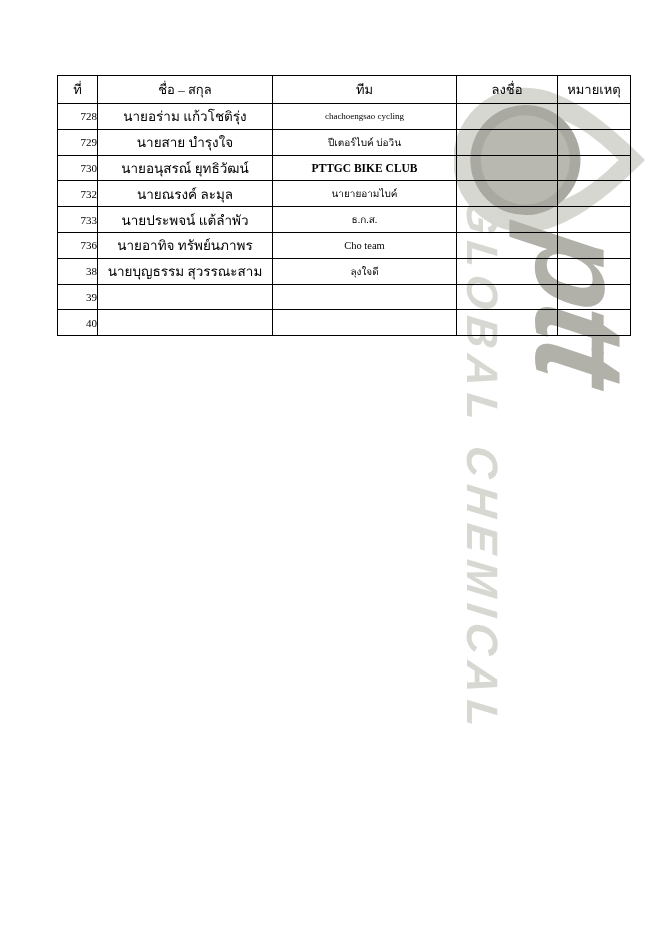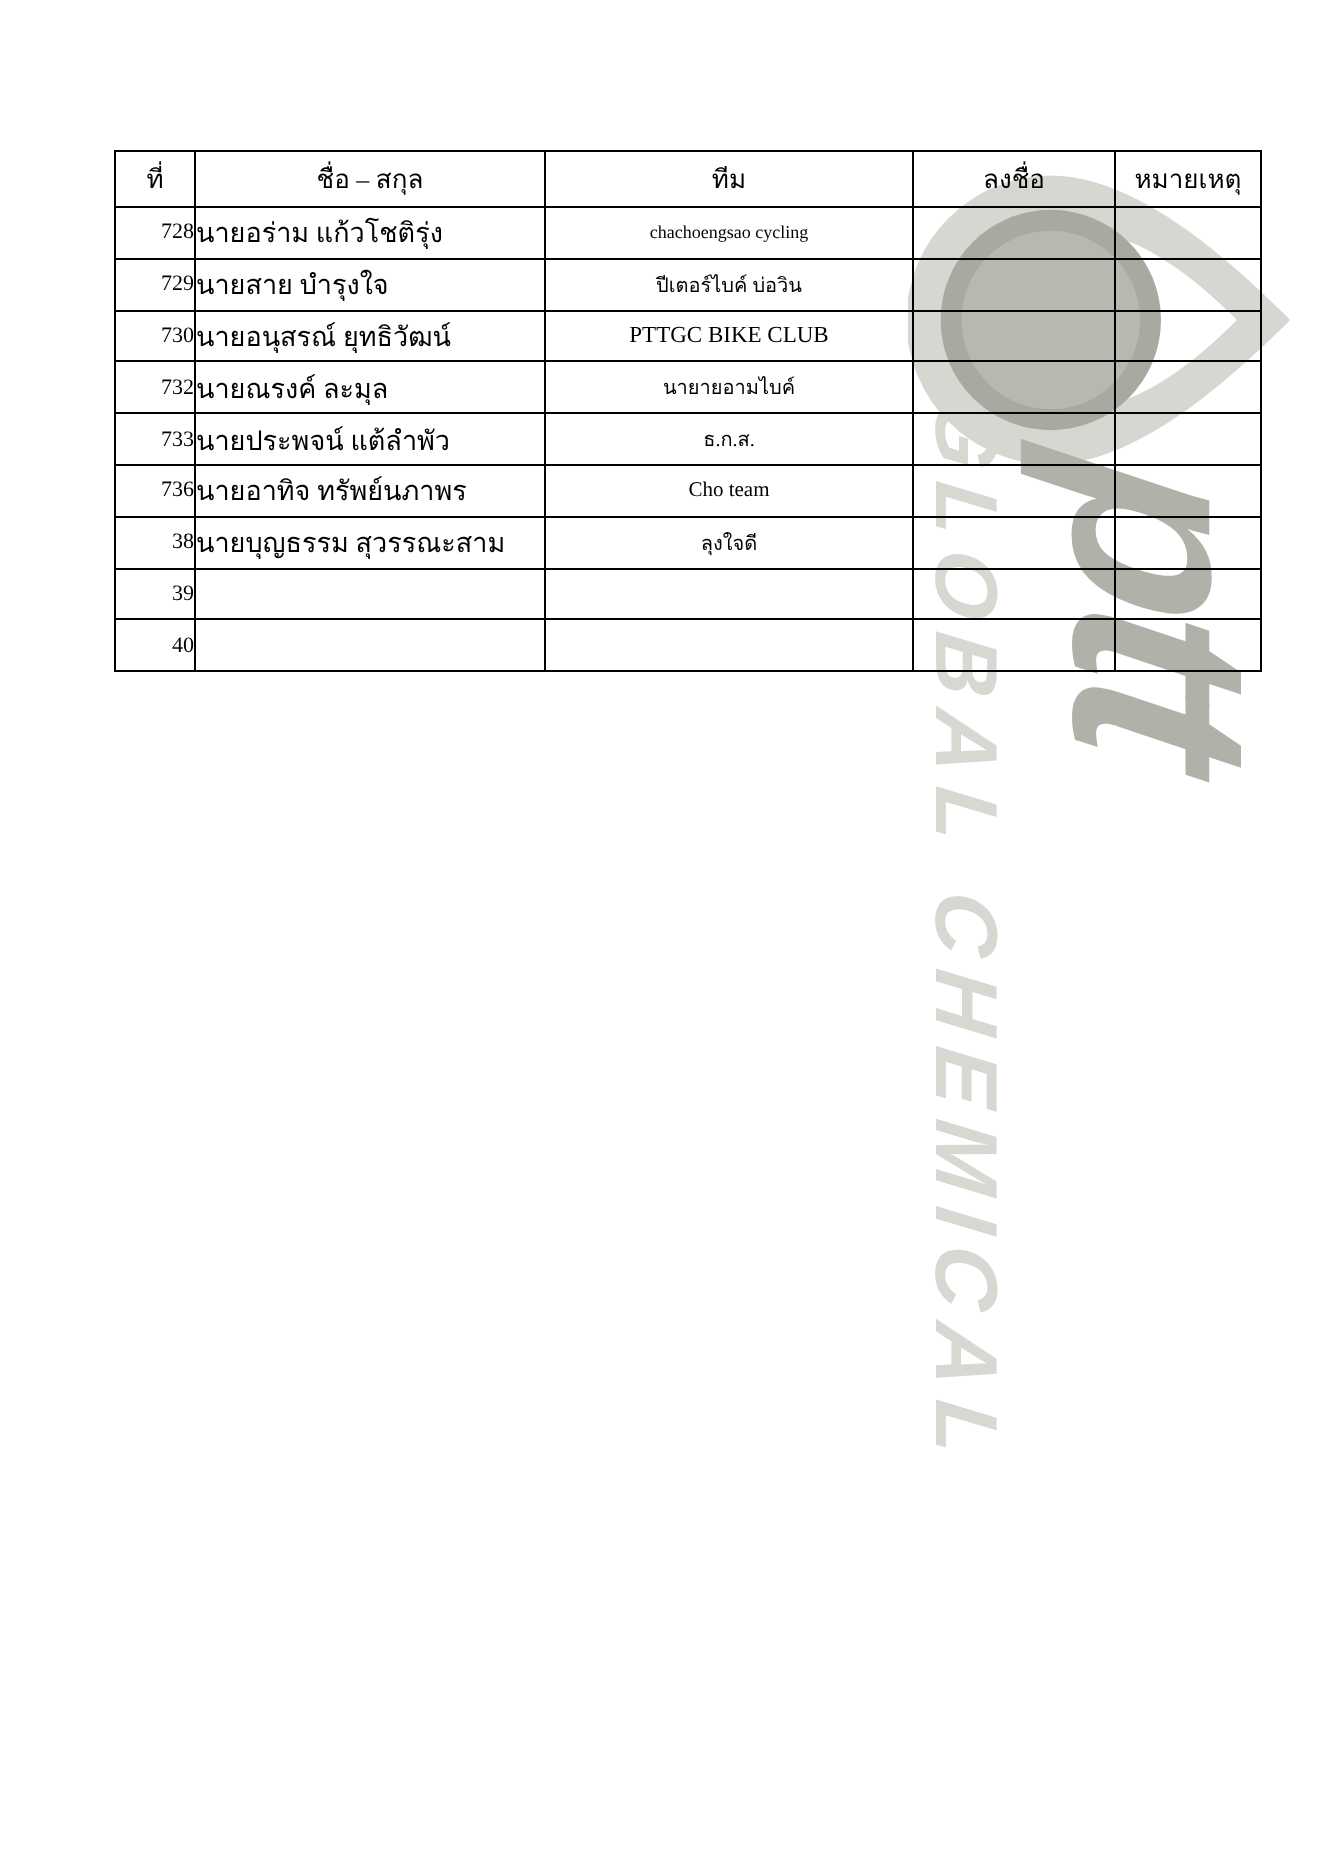--- a/index.html
+++ b/index.html
@@ -60,25 +60,25 @@
   table.roster thead tr{height:28px;}
   table.roster tbody tr{height:25.8px;}
   th{
     font-weight:normal;
     font-size:13px;
     text-align:center;
     vertical-align:middle;
   }
   td{font-size:13px;vertical-align:middle;}
   td.c-no{text-align:right;font-size:11px;}
-  td.c-name{text-align:left;padding-left:7px;font-size:13.5px;}
+  td.c-name{text-align:center;padding-left:7px;font-size:13.5px;}
   td.c-team{text-align:center;font-size:10px;}
   td.c-team.latin{font-size:10.5px;}
   td.c-team.latin.xs{font-size:9px;margin-top:45px;}
-  td.c-team.latin.bold{font-weight:normal;font-size:11.5px;}
+  td.c-team.latin.bold{font-weight:bold;font-size:11.5px;}
   td.c-sign, td.c-note{background:transparent;}
 </style>
 </head>
 <body>
 
 <div class="page">
 
   <div class="watermark">
     <svg class="wm-flame" viewBox="0 0 160 200" xmlns="http://www.w3.org/2000/svg">
       <path d="M80 2 C 118 40, 156 86, 156 128 A 76 76 0 1 1 4 128 C 4 86, 42 40, 80 2 Z" fill="#d7d7d2"></path>

